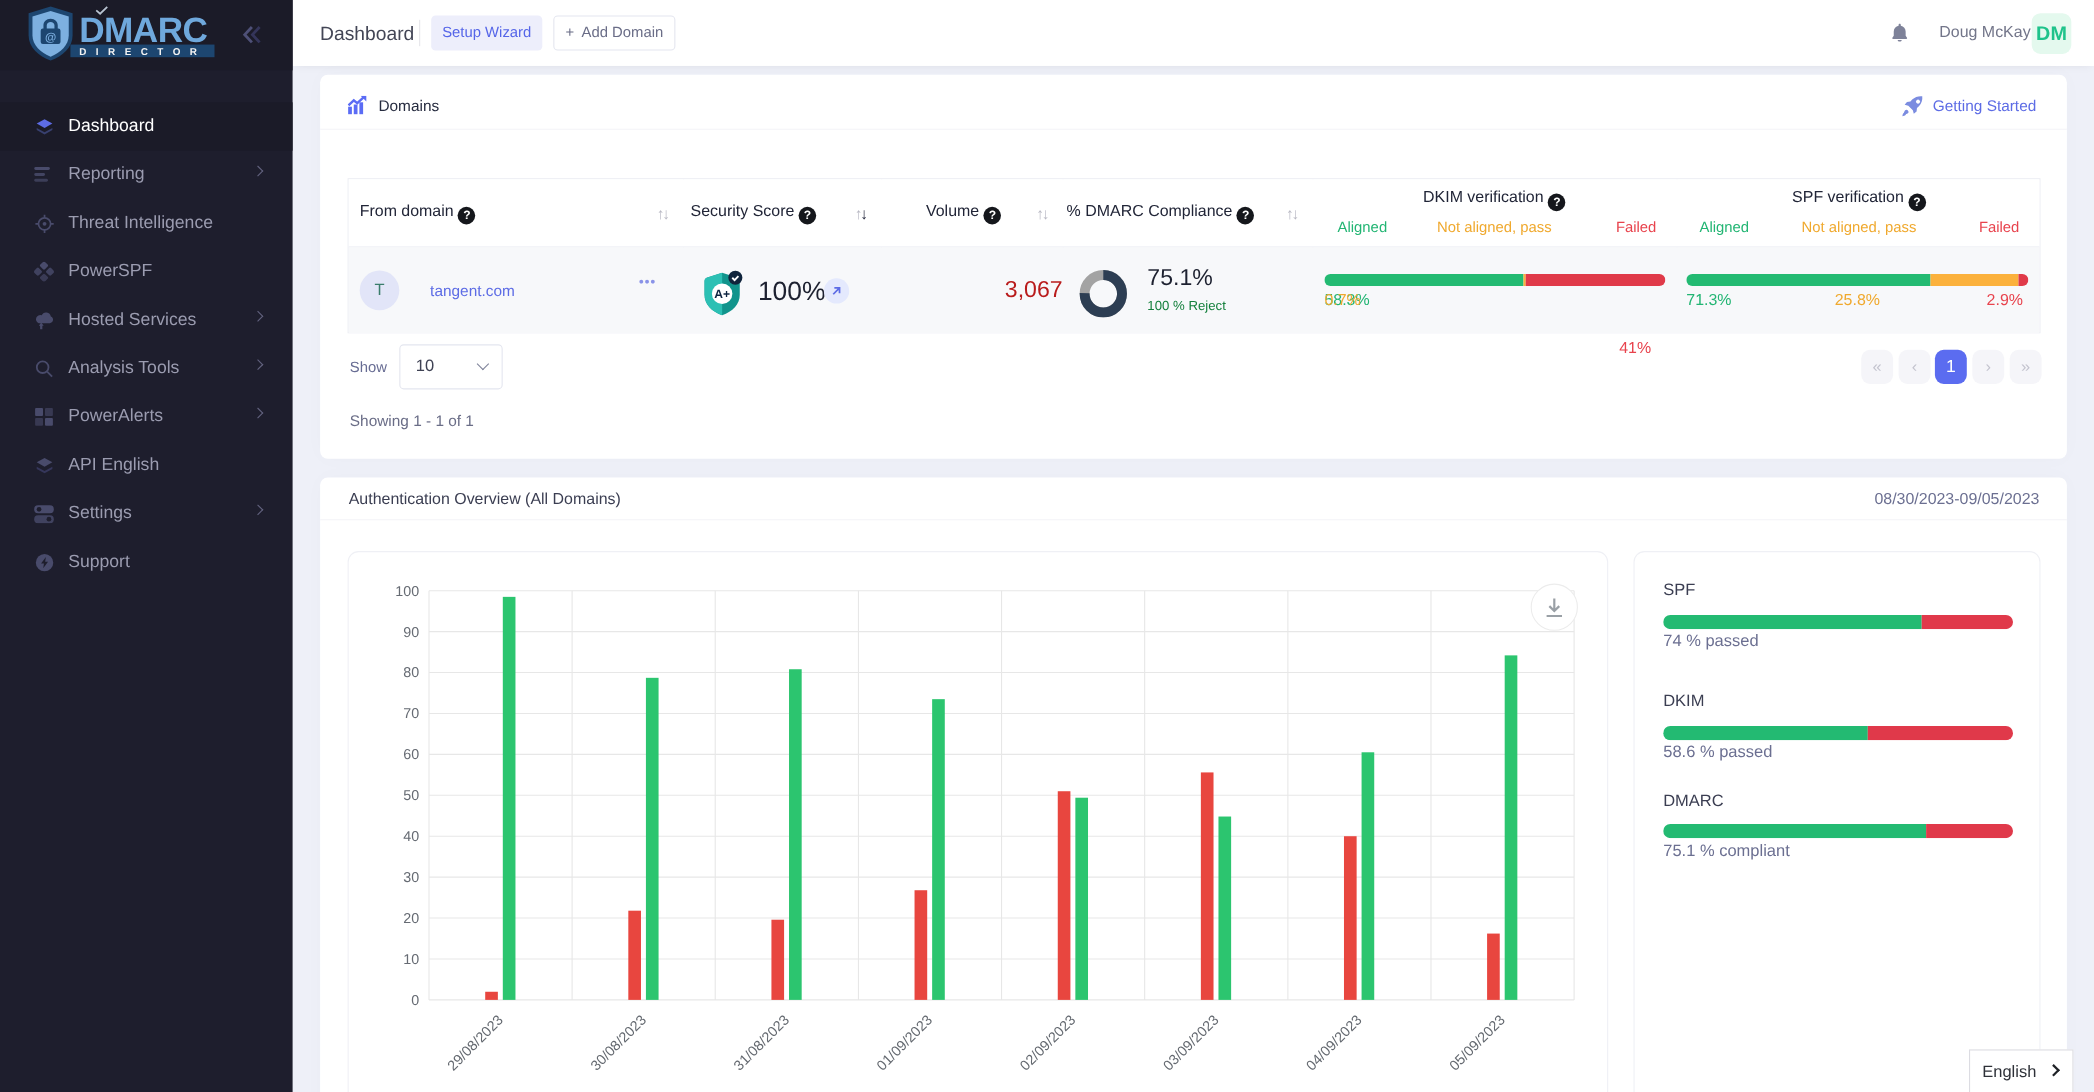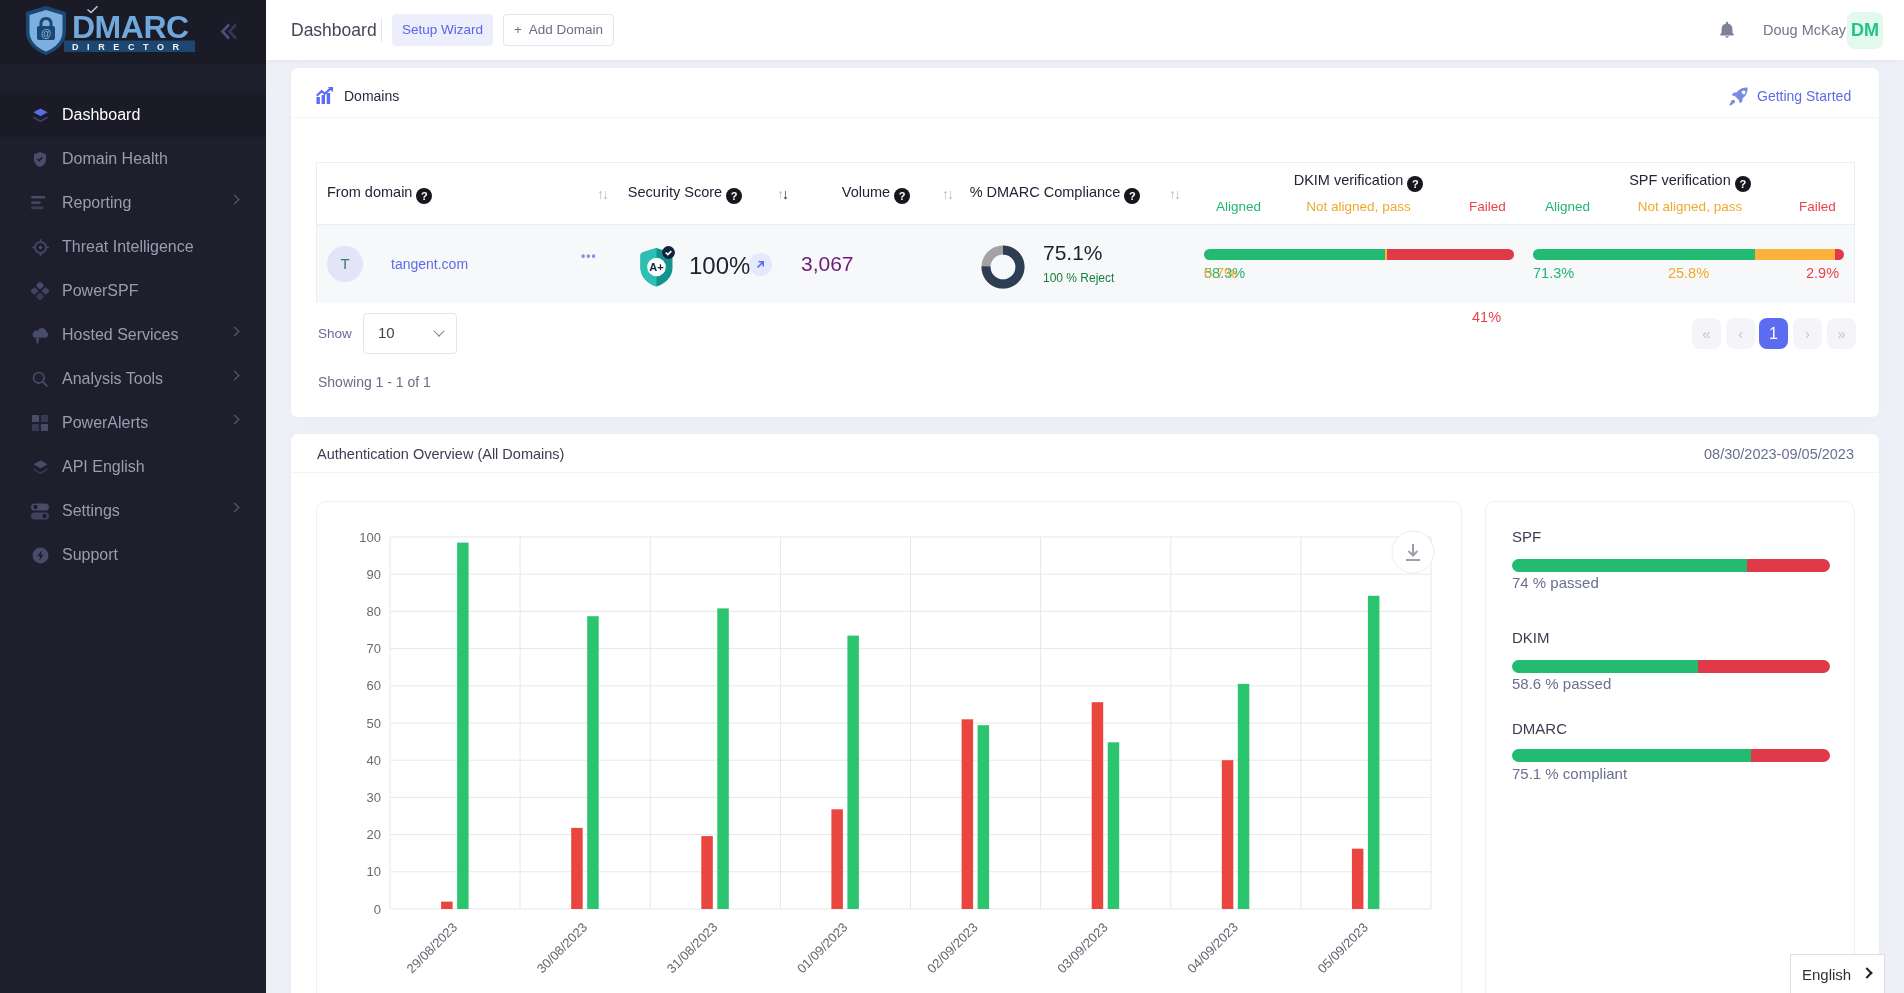--- a/index.html
+++ b/index.html
@@ -95,28 +95,20 @@
     </svg>
   <div id="nav">
     <div class="mi active">
         <span class="ictn">
           <svg width="19" height="19" viewBox="0 0 24 24">
             <path d="M12 3 L21 8 L12 13 L3 8 Z" fill="#5d6ce5"></path>
             <path d="M3 13 L12 18 L21 13 L21 15.5 L12 20.5 L3 15.5 Z" fill="#38406f"></path>
           </svg>
         </span>
         <span class="txt">Dashboard</span>
-      </div>
-    <div class="mi">
-        <span class="ictn">
-          <svg width="18" height="19" viewBox="0 0 24 24" fill="#494b6b">
-            <path d="M12 2 L20 5 V12 C20 17 16.5 20.8 12 22 C7.5 20.8 4 17 4 12 V5 Z M10.8 15 L16 9.7 L14.5 8.3 L10.8 12 L9.3 10.6 L7.9 12 Z"></path>
-          </svg>
-        </span>
-        <span class="txt">Domain Health</span>
       </div>
     <div class="mi">
         <span class="ictn">
           <svg width="18" height="16" viewBox="0 0 20 18" fill="#494b6b">
             <rect x="0" y="1" width="16" height="3" rx="1.5"></rect>
             <rect x="0" y="7" width="11" height="3" rx="1.5" opacity="0.85"></rect>
             <rect x="0" y="13" width="14" height="3" rx="1.5" opacity="0.7"></rect>
           </svg>
         </span>
         <span class="txt">Reporting</span>
@@ -276,21 +268,21 @@
         <text x="16.5" y="29" font-size="11" font-weight="bold" fill="#0e2440" text-anchor="middle">A+</text>
         <circle cx="28.5" cy="10.5" r="6.4" fill="#10243c"></circle>
         <path d="M25.7 10.5 L27.8 12.6 L31.3 9.1" stroke="#fff" stroke-width="1.7" fill="none"></path>
       </svg>
       <div class="abs" style="left:372px; top:27px; font-size:24px; color:#1d2130;">100%</div>
       <div class="abs" style="left:432px; top:28px; width:23px; height:23px; border-radius:50%; background:#e4e9fd;">
         <svg width="23" height="23" viewBox="0 0 23 23">
             <path d="M8.5 14.5 L14 9 M9.5 8.8 L14.2 8.8 L14.2 13.5" stroke="#5d6ce5" stroke-width="1.6" fill="none"></path>
           </svg>
       </div>
-      <div class="abs" style="left:484px; width:165px; top:27px; font-size:21px; color:#701a75; text-align:left;">3,067</div>
+      <div class="abs" style="left:484px; width:165px; top:27px; font-size:21px; color:#b91c1c; text-align:right;">3,067</div>
       <svg class="abs" style="left:664px; top:20px;" width="44" height="44" viewBox="0 0 44 44">
         <circle cx="22" cy="22" r="17" fill="none" stroke="#a3a3a3" stroke-width="9"></circle>
         <circle cx="22" cy="22" r="17" fill="none" stroke="#2d3e53" stroke-width="9" stroke-dasharray="80.2 106.8" transform="rotate(-90 22 22)"></circle>
       </svg>
       <div class="abs" style="left:726px; top:16px; font-size:21px; color:#1d2130;">75.1%</div>
       <div class="abs" style="left:726px; top:46px; font-size:12px; color:#15803d;">100 % Reject</div>
       <div class="bar" style="left:887px; top:24px; width:310px;">
           <div class="seg-g" style="width:180.7px;"></div>
           <div class="seg-o" style="width:2.2px;"></div>
           <div class="seg-r" style="width:127.1px;"></div>

